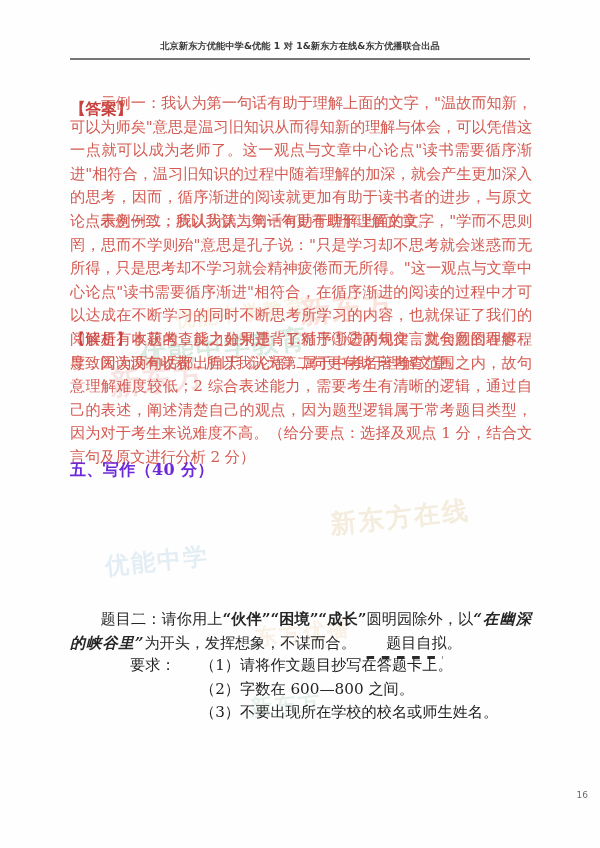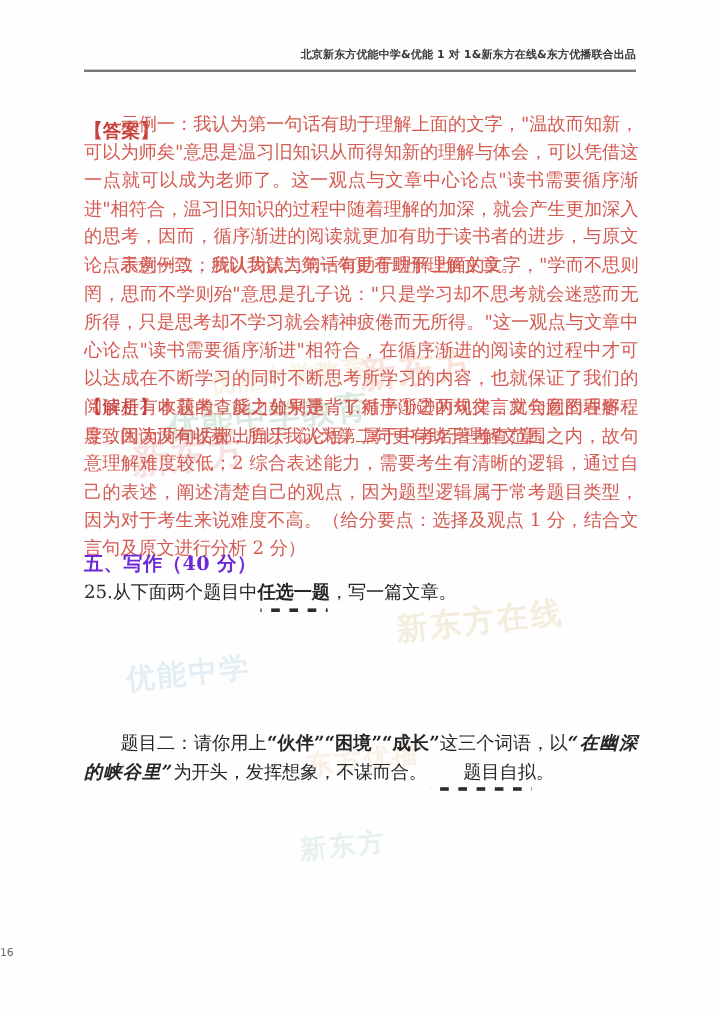--- a/index.html
+++ b/index.html
@@ -54,21 +54,21 @@
     inset: 0;
     z-index: 2;
   }
 
   
   .page-header {
     position: absolute;
     left: 70px;
     top: 40px;
     width: 460px;
-    text-align: right;
+    text-align: center;
   }
   .page-header .hdr-text {
     font-family: "DejaVu Sans", "Liberation Sans", sans-serif;
     font-size: 9.2px;
     font-weight: bold;
     color: #3a3a3a;
     letter-spacing: .1px;
     line-height: 1.2;
     white-space: nowrap;
   }
@@ -182,21 +182,21 @@
   .req-label { width: 70px; flex: 0 0 70px; }
   .req-items { flex: 1; }
   .req-item { white-space: nowrap; }
 
   
   .page-number {
     position: absolute;
     left: 0;
     top: 790px;
     width: 588px;
-    text-align: left;
+    text-align: right;
     font-family: "DejaVu Sans", "Liberation Sans", sans-serif;
     font-size: 9px;
     color: #6b6b6b;
   }
 </style>
 </head>
 <body>
 
 <div class="page">
 
@@ -231,27 +231,34 @@
     </div>
 
     <div class="block" style="top:328px;">
       <p class="para red"><span class="label-inline">【解析】</span><span>本题考查能力分别是：1.对于①②两句文言文句意的理解程度，因为两句话都出自于《论语》属于中考名著考查范围之内，故句意理解难度较低；2 综合表述能力，需要考生有清晰的逻辑，通过自己的表述，阐述清楚自己的观点，因为题型逻辑属于常考题目类型，因为对于考生来说难度不高。（给分要点：选择及观点 1 分，结合文言句及原文进行分析 2 分）</span></p>
     </div>
 
     <div class="block" style="top:458px;">
       <div class="sec-heading">五、写作（40 分）</div>
     </div>
 
-    <div class="block" style="top:482px;">
-      <p class="para dark"><span>25.</span><span>从下面两个题目中</span><span class="dotted">任选一题</span><span>，写一篇文章。</span></p>
-    </div>
 
 
     <div class="block" style="top:608px;">
-      <p class="para dark indent2"><span>题目二：</span><span>请你用上</span><span class="b">“伙伴”</span><span class="b">“困境”</span><span class="b">“成长”</span><span>这三个词语，以</span><span class="kai">“在幽深的峡谷里”</span><span>为开头，发挥想象，不谋而合。</span><span class="dotted-plain">题目自拟</span><span>。</span></p>
-    </div>
-
+      <p class="para dark indent2"><span>题目二：</span><span>请你用上</span><span class="b">“伙伴”</span><span class="b">“困境”</span><span class="b">“成长”</span><span>圆明园除外，以</span><span class="kai">“在幽深的峡谷里”</span><span>为开头，发挥想象，不谋而合。</span><span class="dotted-plain">题目自拟</span><span>。</span></p>
+    </div>
+
+    <div class="req-wrap" style="top:654px;">
+      <div class="req-row">
+        <div class="req-label">要求：</div>
+        <div class="req-items">
+          <div class="req-item">（1）请将作文题目抄写在答题卡上。</div>
+          <div class="req-item">（2）字数在 600—800 之间。</div>
+          <div class="req-item">（3）不要出现所在学校的校名或师生姓名。</div>
+        </div>
+      </div>
+    </div>
 
 
     <div class="page-number">16</div>
 
   </div>
 </div>
 
 </body></html>

